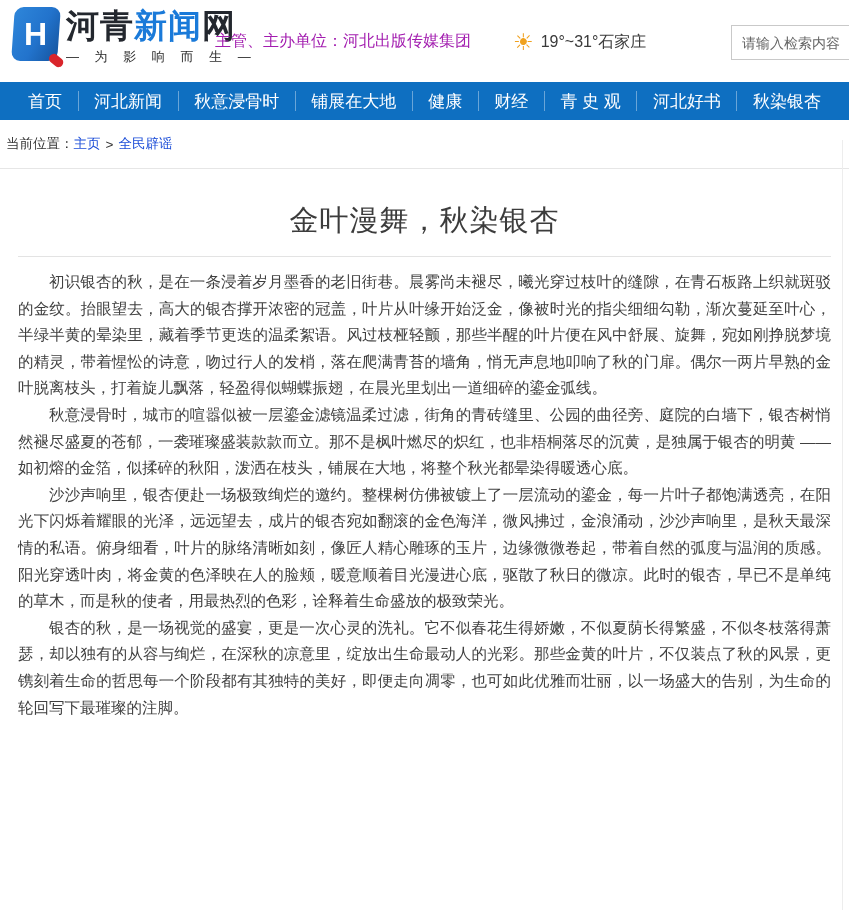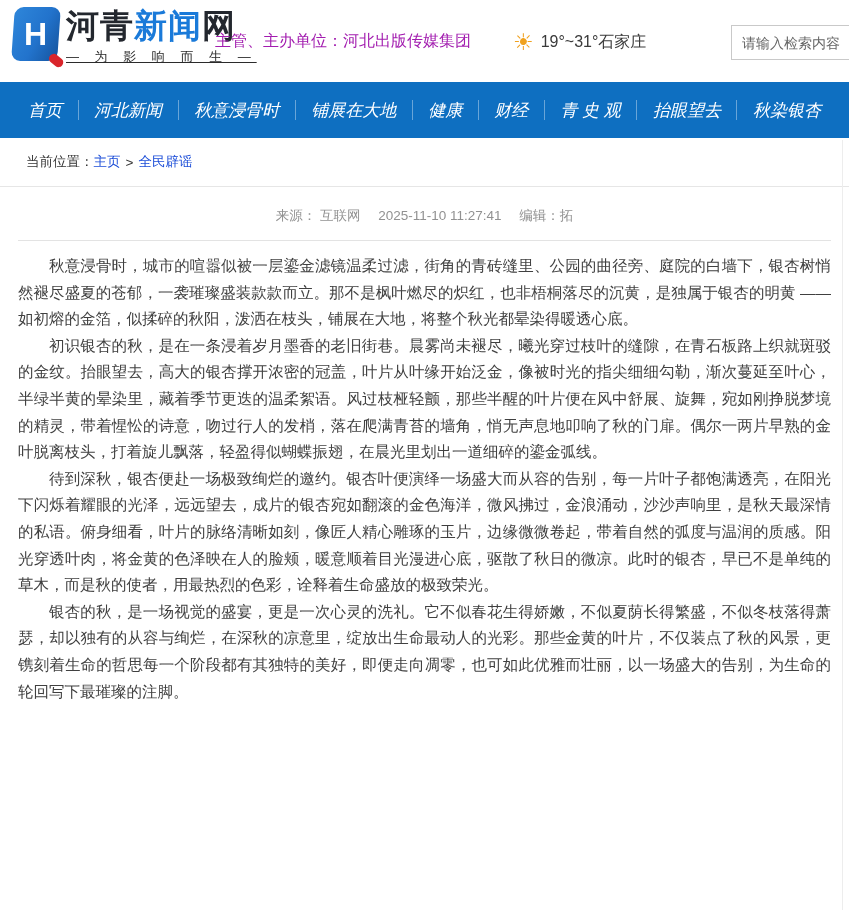--- a/index.html
+++ b/index.html
@@ -16,44 +16,44 @@
   }
   .logo-mark .h-letter { color:#fff; font-size:32px; font-weight:bold; line-height:1; transform:skewX(4deg); }
   .logo-comma {
     position:absolute; right:-7px; bottom:-4px; width:16px; height:9px;
     background:#d9252b; border-radius:5px; transform:rotate(38deg);
   }
   .logo-text { position:absolute; left:66px; top:8px; }
   .logo-name { font-size:33px; font-weight:bold; letter-spacing:1px; line-height:1.1; }
   .logo-name .dark { color:#23272e; }
   .logo-name .blue { color:#1a7ad9; }
-  .logo-tagline { margin-top:4px; font-size:13px; color:#2b2b2b; letter-spacing:6px; white-space:nowrap;text-decoration:underline; }
+  .logo-tagline { margin-top:4px; font-size:13px; color:#2b2b2b; letter-spacing:6px; white-space:nowrap; }
   .sponsor { position:absolute; left:215px; top:31px; font-size:16px; color:#a21caf; }
   .weather { position:absolute; left:513px; top:31px; display:flex; align-items:center; gap:7px; font-size:16px; color:#3a3a3a; }
   .sun { color:#f0a11e; font-size:23px; line-height:1; }
   .search-box {
     position:absolute; right:-12px; top:25px; width:130px; height:35px;
     border:1px solid #c9c9c9; background:#fff; font-size:14px; color:#555;
     padding:0 10px; outline:none; font-family:inherit;
   }
   .search-box::placeholder { color:#666; opacity:1; }
 
   
   .nav {
-    height:56px; background:#0e6fc1; display:flex; align-items:center;
-    justify-content:space-between; padding:15px 28px;font-style:italic;
+    height:38px; background:#0e6fc1; display:flex; align-items:center;
+    justify-content:space-between; padding:15px 28px;
   }
   .nav a {
     color:#fff; text-decoration:none; font-size:17px; white-space:nowrap; cursor:pointer;
   }
   .nav .divider { width:1px; height:20px; background:rgba(255,255,255,0.38); }
 
   
   .breadcrumb-row {
-    height:49px; display:flex; align-items:center; padding:0 26px;
+    height:49px; display:flex; align-items:center; padding:0 6px;
     font-size:13.5px; color:#333; border-bottom:1px solid #e6e6e6;
   }
   .breadcrumb-row a { color:#1d4ed8; text-decoration:none; cursor:pointer; }
   .crumb-sep { margin:0 5px; }
 
   
   .right-line { position:absolute; right:6px; top:140px; bottom:0; width:1px; background:#ededed; }
 
   
   .article { padding:0 18px; }
@@ -99,41 +99,37 @@
   <a>秋意浸骨时</a>
   <span class="divider"></span>
   <a>铺展在大地</a>
   <span class="divider"></span>
   <a>健康</a>
   <span class="divider"></span>
   <a>财经</a>
   <span class="divider"></span>
   <a>青 史 观</a>
   <span class="divider"></span>
-  <a>抬眼望去</a>
+  <a>河北好书</a>
   <span class="divider"></span>
   <a>秋染银杏</a>
 </nav>
 
 <div class="breadcrumb-row">
   <span>当前位置：</span>
   <a>主页</a>
   <span class="crumb-sep">&gt;</span>
   <a>全民辟谣</a>
 </div>
 
 <span class="right-line"></span>
 
 <main class="article">
-  <div class="article-meta">
-    <span>来源： 互联网</span>
-    <span>2025-11-10 11:27:41</span>
-    <span>编辑：拓</span>
-  </div>
+  <h1 class="article-title">金叶漫舞，秋染银杏</h1>
   <hr class="meta-divider">
   <div class="article-body">
+    <p>初识银杏的秋，是在一条浸着岁月墨香的老旧街巷。晨雾尚未褪尽，曦光穿过枝叶的缝隙，在青石板路上织就斑驳的金纹。抬眼望去，高大的银杏撑开浓密的冠盖，叶片从叶缘开始泛金，像被时光的指尖细细勾勒，渐次蔓延至叶心，半绿半黄的晕染里，藏着季节更迭的温柔絮语。风过枝桠轻颤，那些半醒的叶片便在风中舒展、旋舞，宛如刚挣脱梦境的精灵，带着惺忪的诗意，吻过行人的发梢，落在爬满青苔的墙角，悄无声息地叩响了秋的门扉。偶尔一两片早熟的金叶脱离枝头，打着旋儿飘落，轻盈得似蝴蝶振翅，在晨光里划出一道细碎的鎏金弧线。</p>
     <p>秋意浸骨时，城市的喧嚣似被一层鎏金滤镜温柔过滤，街角的青砖缝里、公园的曲径旁、庭院的白墙下，银杏树悄然褪尽盛夏的苍郁，一袭璀璨盛装款款而立。那不是枫叶燃尽的炽红，也非梧桐落尽的沉黄，是独属于银杏的明黄 —— 如初熔的金箔，似揉碎的秋阳，泼洒在枝头，铺展在大地，将整个秋光都晕染得暖透心底。</p>
-    <p>初识银杏的秋，是在一条浸着岁月墨香的老旧街巷。晨雾尚未褪尽，曦光穿过枝叶的缝隙，在青石板路上织就斑驳的金纹。抬眼望去，高大的银杏撑开浓密的冠盖，叶片从叶缘开始泛金，像被时光的指尖细细勾勒，渐次蔓延至叶心，半绿半黄的晕染里，藏着季节更迭的温柔絮语。风过枝桠轻颤，那些半醒的叶片便在风中舒展、旋舞，宛如刚挣脱梦境的精灵，带着惺忪的诗意，吻过行人的发梢，落在爬满青苔的墙角，悄无声息地叩响了秋的门扉。偶尔一两片早熟的金叶脱离枝头，打着旋儿飘落，轻盈得似蝴蝶振翅，在晨光里划出一道细碎的鎏金弧线。</p>
-    <p>待到深秋，银杏便赴一场极致绚烂的邀约。银杏叶便演绎一场盛大而从容的告别，每一片叶子都饱满透亮，在阳光下闪烁着耀眼的光泽，远远望去，成片的银杏宛如翻滚的金色海洋，微风拂过，金浪涌动，沙沙声响里，是秋天最深情的私语。俯身细看，叶片的脉络清晰如刻，像匠人精心雕琢的玉片，边缘微微卷起，带着自然的弧度与温润的质感。阳光穿透叶肉，将金黄的色泽映在人的脸颊，暖意顺着目光漫进心底，驱散了秋日的微凉。此时的银杏，早已不是单纯的草木，而是秋的使者，用最热烈的色彩，诠释着生命盛放的极致荣光。</p>
+    <p>沙沙声响里，银杏便赴一场极致绚烂的邀约。整棵树仿佛被镀上了一层流动的鎏金，每一片叶子都饱满透亮，在阳光下闪烁着耀眼的光泽，远远望去，成片的银杏宛如翻滚的金色海洋，微风拂过，金浪涌动，沙沙声响里，是秋天最深情的私语。俯身细看，叶片的脉络清晰如刻，像匠人精心雕琢的玉片，边缘微微卷起，带着自然的弧度与温润的质感。阳光穿透叶肉，将金黄的色泽映在人的脸颊，暖意顺着目光漫进心底，驱散了秋日的微凉。此时的银杏，早已不是单纯的草木，而是秋的使者，用最热烈的色彩，诠释着生命盛放的极致荣光。</p>
     <p>银杏的秋，是一场视觉的盛宴，更是一次心灵的洗礼。它不似春花生得娇嫩，不似夏荫长得繁盛，不似冬枝落得萧瑟，却以独有的从容与绚烂，在深秋的凉意里，绽放出生命最动人的光彩。那些金黄的叶片，不仅装点了秋的风景，更镌刻着生命的哲思每一个阶段都有其独特的美好，即便走向凋零，也可如此优雅而壮丽，以一场盛大的告别，为生命的轮回写下最璀璨的注脚。</p>
 
   </div>
 </main>
 
 </body></html>

